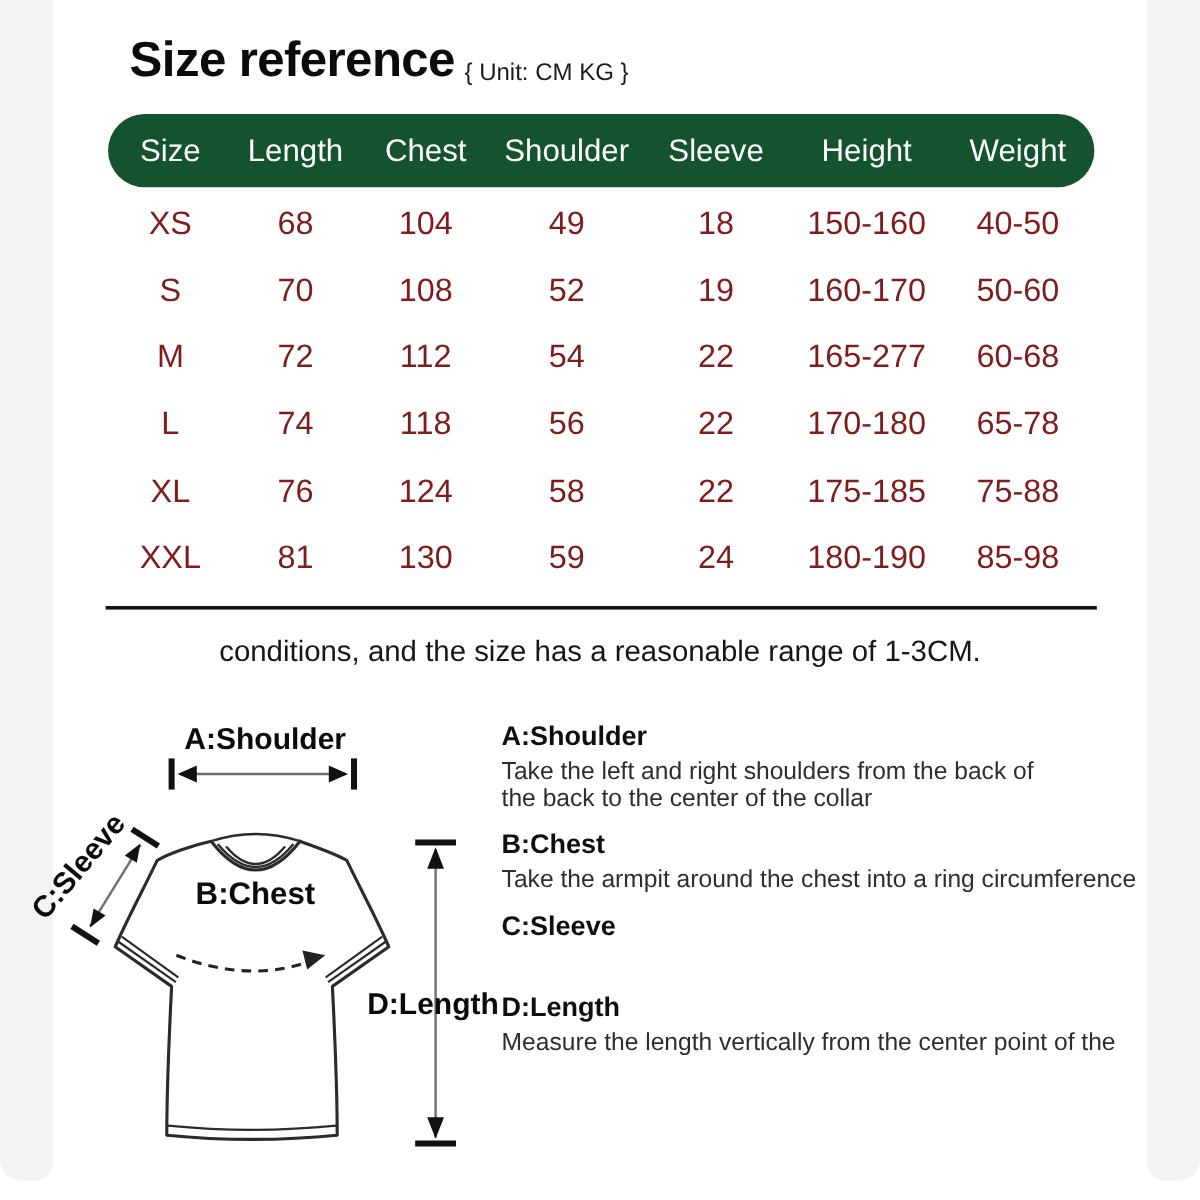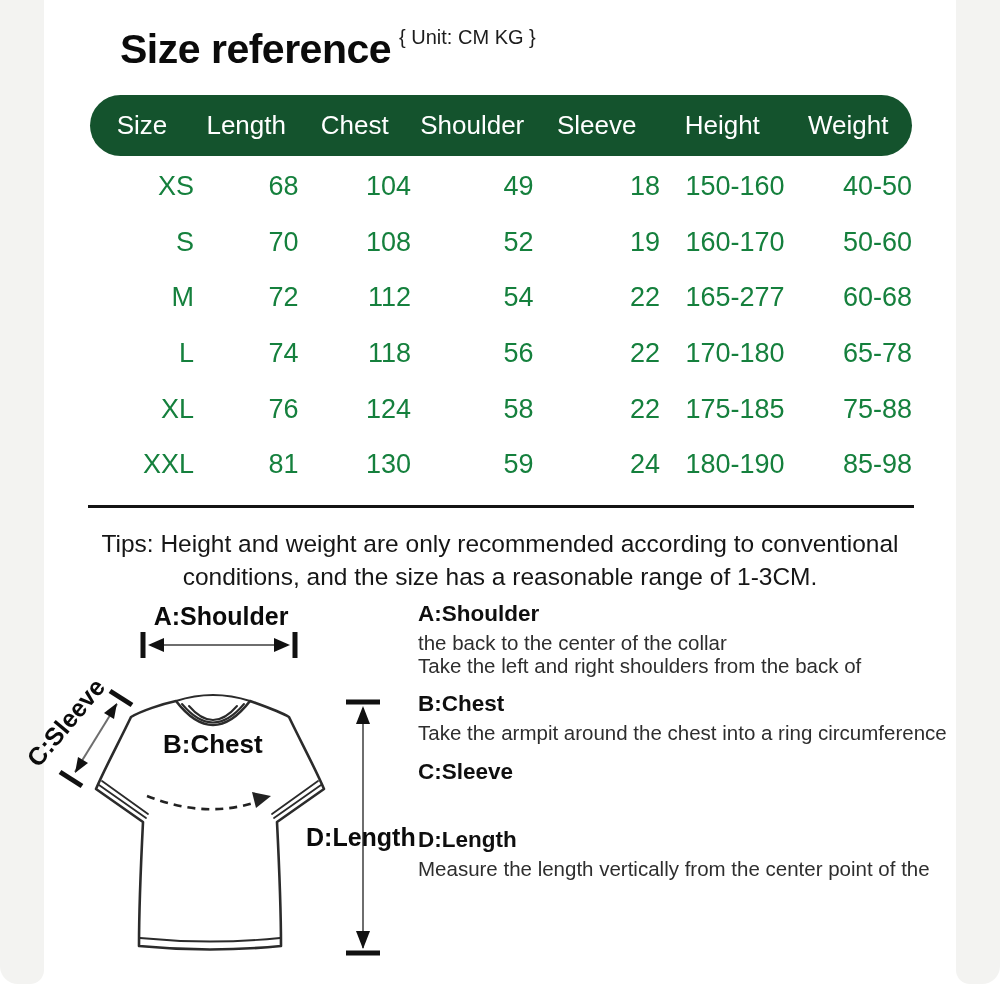--- a/index.html
+++ b/index.html
@@ -5,39 +5,39 @@
   html,body{margin:0;padding:0;background:#ffffff;}
   #canvas{
     position:relative;width:1000px;height:1000px;overflow:hidden;
     background:#ffffff;font-family:"Liberation Sans",sans-serif;color:#111;
   }
   .bg-strip{position:absolute;top:0;width:44px;height:984px;background:#f3f3f1;}
   .bg-strip.left{left:0;border-radius:0 0 14px 18px;}
   .bg-strip.right{right:0;border-radius:0 0 18px 14px;}
 
   
-  .title-row{position:absolute;left:120px;top:26px;display:flex;align-items:flex-start;gap:8px;}
+  .title-row{position:absolute;left:108px;top:26px;display:flex;align-items:flex-end;gap:8px;}
   .title{font-size:41px;font-weight:bold;letter-spacing:-0.5px;color:#0b0b0b;}
   .unit{font-size:20px;color:#1c1c1c;}
 
   
   .thead{
     position:absolute;left:90px;top:95px;width:822px;height:61px;
     background:#14532d;border-radius:31px;
     display:grid;grid-template-columns:12.65fr 12.71fr 13.69fr 14.9fr 15.39fr 15.15fr 15.51fr;
     align-items:center;
   }
   .thead span{color:#ffffff;font-size:26px;text-align:center;}
   .tbody{position:absolute;left:90px;top:159px;width:822px;}
   .trow{
     height:55.6px;
     display:grid;grid-template-columns:12.65fr 12.71fr 13.69fr 14.9fr 15.39fr 15.15fr 15.51fr;
     align-items:center;
   }
-  .trow span{font-size:27px;color:#15803d;text-align:right;}
+  .trow span{font-size:27px;color:#7f1d1d;text-align:center;}
   .divider{position:absolute;left:88px;top:505px;width:826px;height:3px;background:#141414;}
 
   
   .tips{position:absolute;left:60px;top:528px;width:880px;text-align:center;
     font-size:24.5px;line-height:32.5px;color:#161616;}
 
   
   .dlabel{position:absolute;font-weight:bold;color:#0b0b0b;white-space:nowrap;}
   .lbl-a{left:121px;top:602px;width:200px;text-align:center;font-size:25px;}
   .lbl-b{left:163px;top:729px;font-size:26px;}
@@ -129,21 +129,20 @@
       <span>59</span>
       <span>24</span>
       <span>180-190</span>
       <span>85-98</span>
     </div>
   </div>
 
   <div class="divider"></div>
 
   <div class="tips">
-    <div>Tips: Height and weight are only recommended according to conventional</div>
     <div>conditions, and the size has a reasonable range of 1-3CM.</div>
   </div>
 
   <svg width="1000" height="1000" viewBox="0 0 1000 1000" aria-hidden="true">
 
     <g stroke="#2b2b2b" stroke-width="2.6" fill="#ffffff" stroke-linejoin="round" stroke-linecap="round">
       <path d="M 176,701 C 162,704 141,711 131,717 C 119,742 104,770 96,789 L 143,822
                C 141,862 139,905 139,946 Q 210,953 281,946 C 281,905 279,862 277,822
                L 324,789 C 316,770 301,742 289,717 C 279,711 258,704 250,701
                Q 213,749 176,701 Z"></path>
@@ -191,22 +190,22 @@
     </g>
   </svg>
 
   <div class="dlabel lbl-a">A:Shoulder</div>
   <div class="dlabel lbl-c">C:Sleeve</div>
   <div class="dlabel lbl-b">B:Chest</div>
   <div class="dlabel lbl-d">D:Length</div>
 
   <div class="guide-item g-a">
     <div class="guide-heading">A:Shoulder</div>
+    <div class="guide-line">Take the left and right shoulders from the back of</div>
     <div class="guide-line">the back to the center of the collar</div>
-    <div class="guide-line">Take the left and right shoulders from the back of</div>
   </div>
   <div class="guide-item g-b">
     <div class="guide-heading">B:Chest</div>
     <div class="guide-line">Take the armpit around the chest into a ring circumference</div>
   </div>
   <div class="guide-item g-c">
     <div class="guide-heading">C:Sleeve</div>
   </div>
   <div class="guide-item g-d">
     <div class="guide-heading">D:Length</div>

